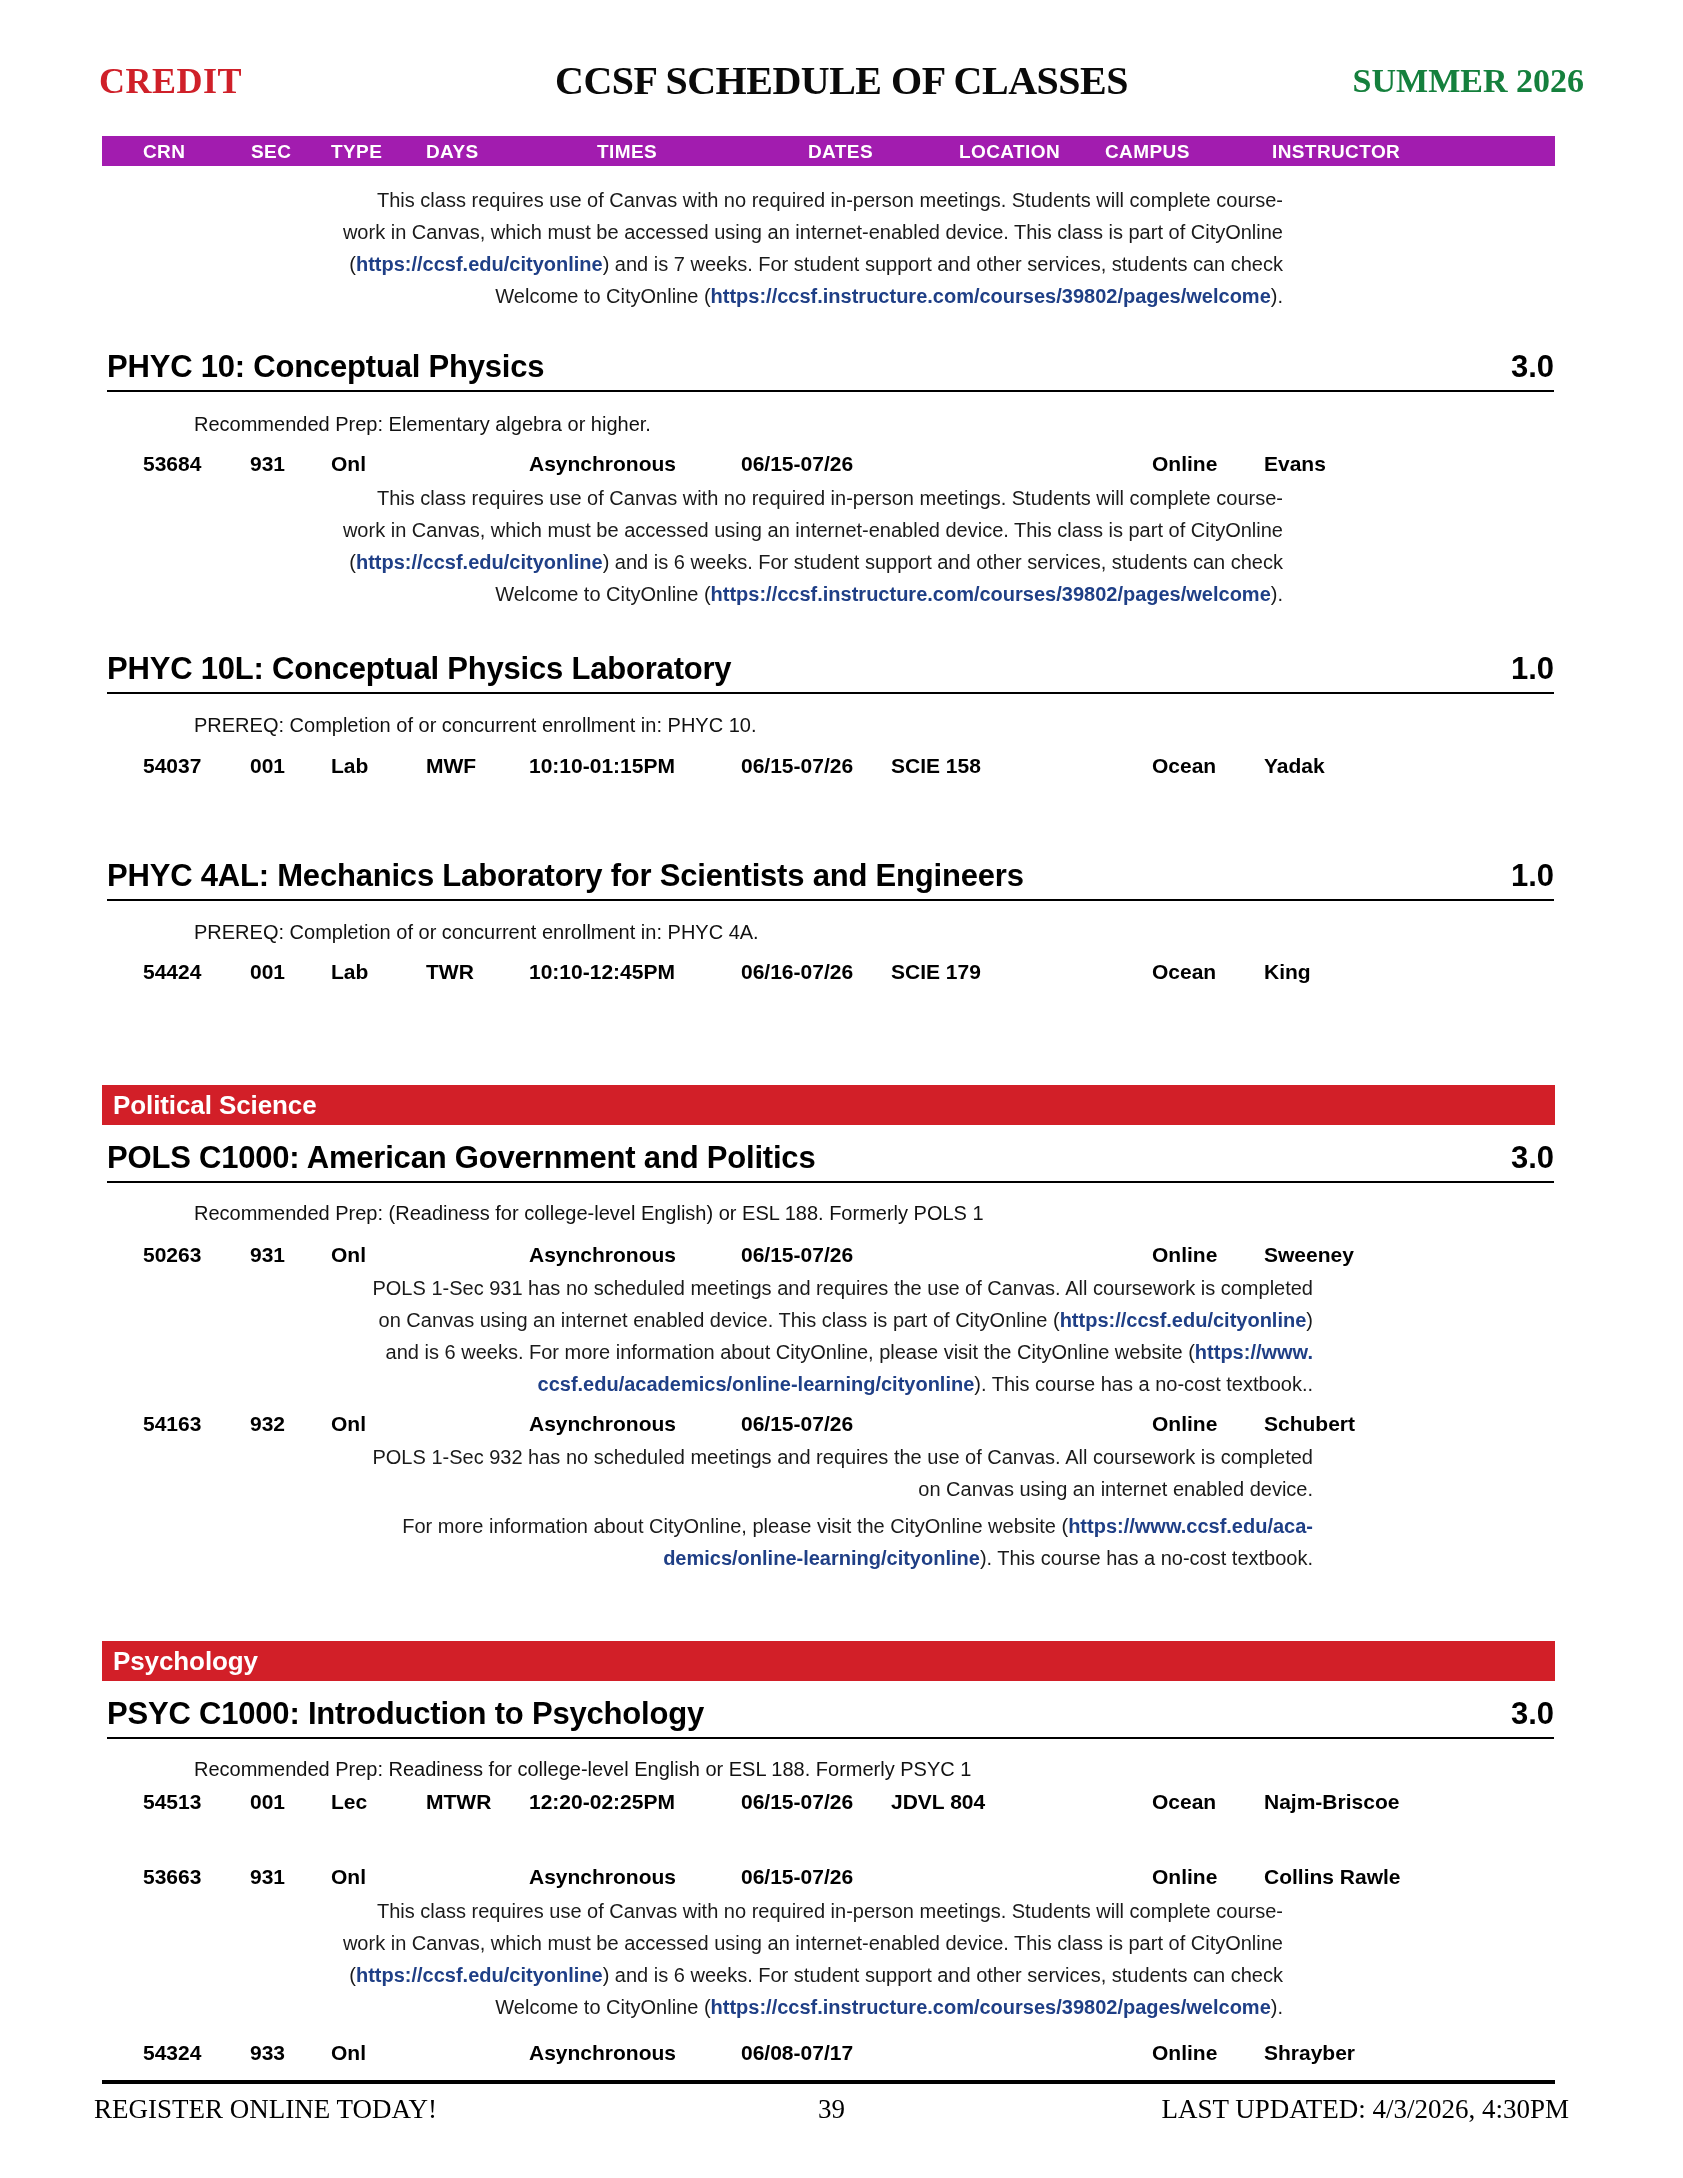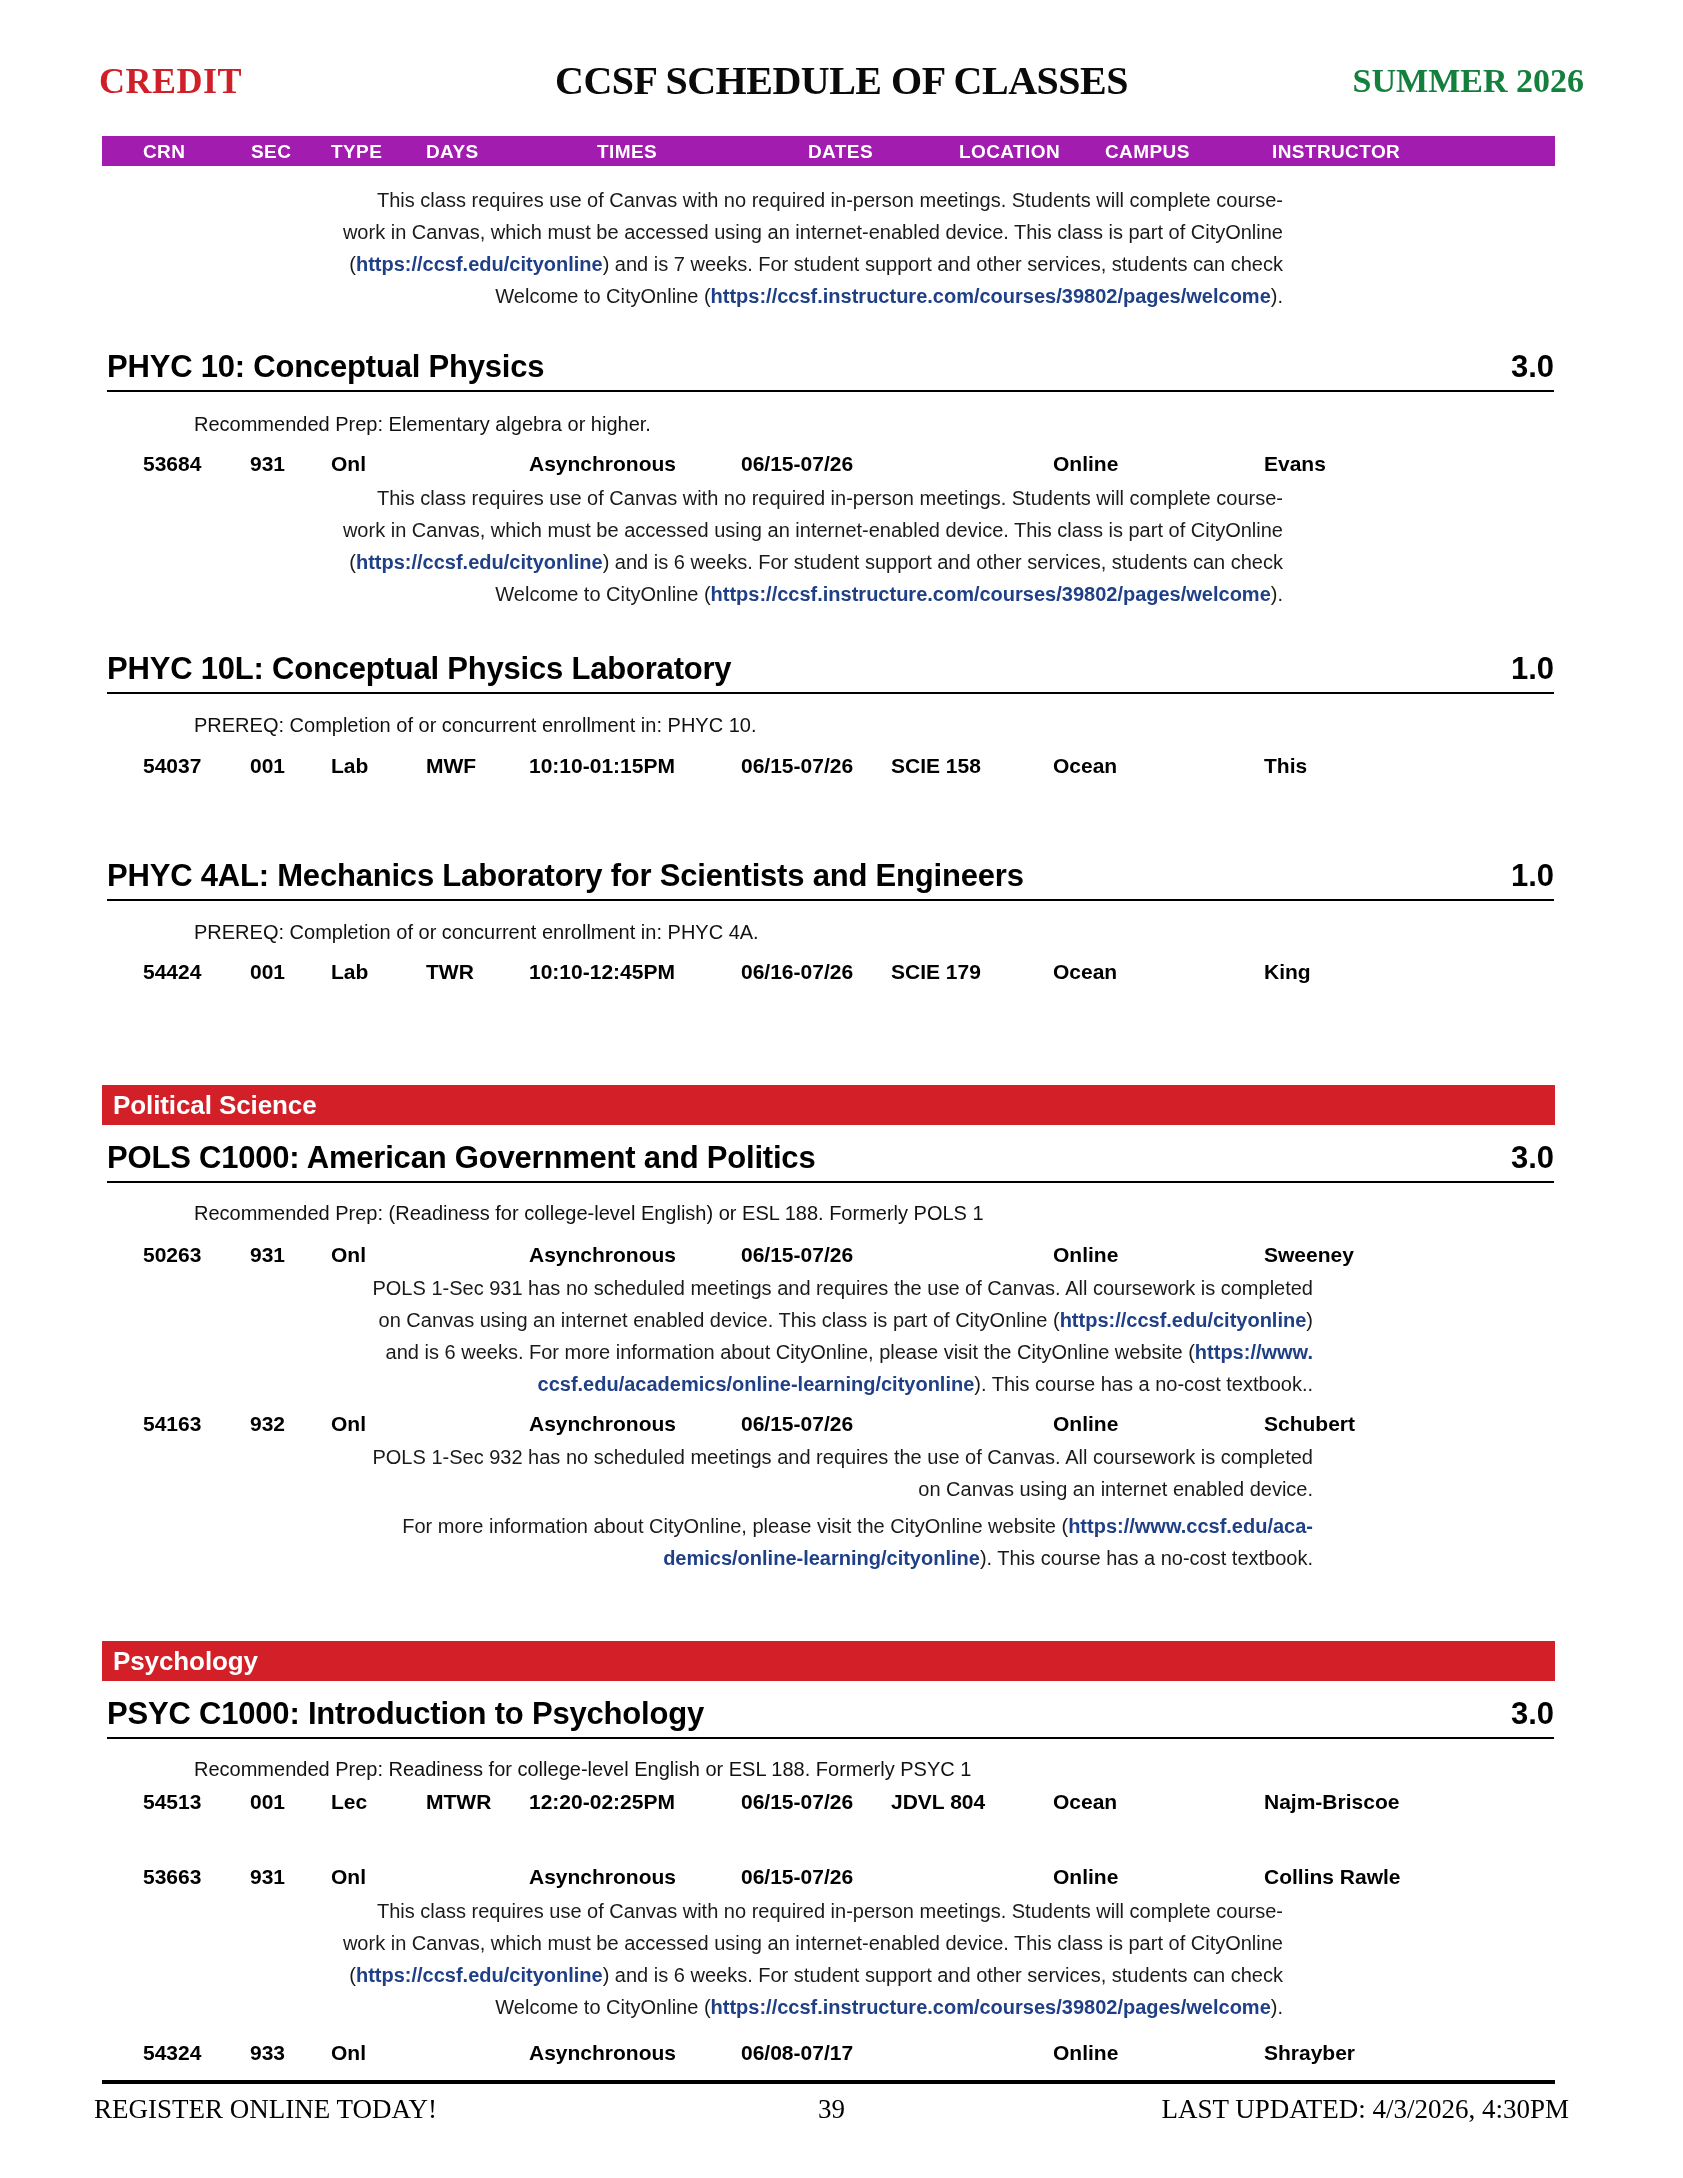--- a/index.html
+++ b/index.html
@@ -137,21 +137,21 @@
   .srow span { position: absolute; top: 0; white-space: nowrap; }
 
   
   .c-crn   { left: 143px; }
   .c-sec   { left: 250px; }
   .c-type  { left: 331px; }
   .c-days  { left: 426px; }
   .c-times { left: 529px; }
   .c-dates { left: 741px; }
   .c-loc   { left: 891px; }
-  .c-camp  { left: 1053px; }
+  .c-camp  { left: 1152px; }
   .c-instr { left: 1264px; }
 
   
   .note {
     position: absolute;
     left: 194px;
     font-size: 20px;
     line-height: 32px;
     color: #1a1a1a;
     text-align: right;
@@ -269,21 +269,21 @@
 
   <div class="srow" style="top:752px;">
     <span class="c-crn">54037</span>
     <span class="c-sec">001</span>
     <span class="c-type">Lab</span>
     <span class="c-days">MWF</span>
     <span class="c-times">10:10-01:15PM</span>
     <span class="c-dates">06/15-07/26</span>
     <span class="c-loc">SCIE 158</span>
     <span class="c-camp">Ocean</span>
-    <span class="c-instr">This</span>
+    <span class="c-instr">Yadak</span>
   </div>
 
   <div class="course-head" style="top:857px;">
     <div class="ctitle">PHYC 4AL: Mechanics Laboratory for Scientists and Engineers</div>
     <div class="cunits">1.0</div>
   </div>
   <div class="prep" style="top:919px;">PREREQ: Completion of or concurrent enrollment in: PHYC 4A.</div>
 
   <div class="srow" style="top:958px;">
     <span class="c-crn">54424</span>

